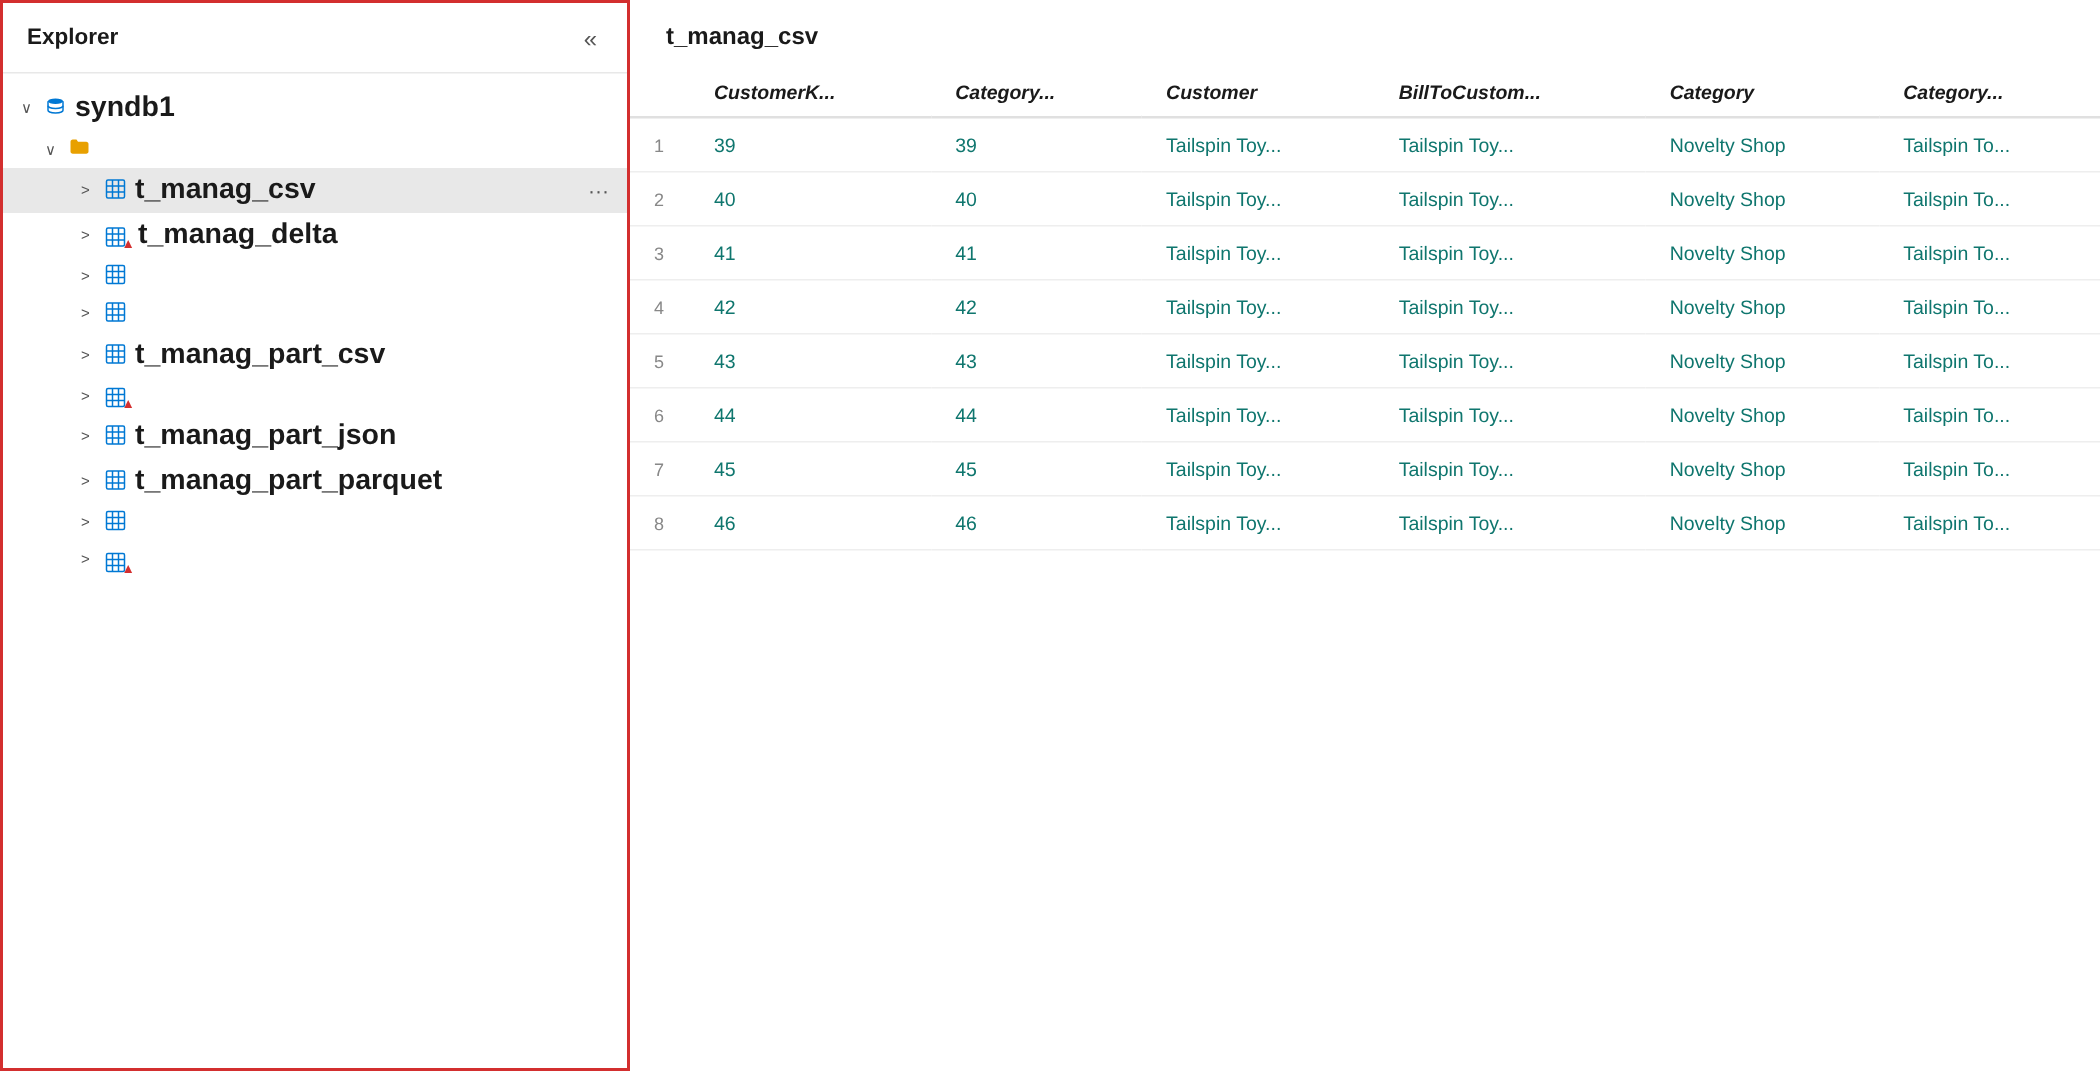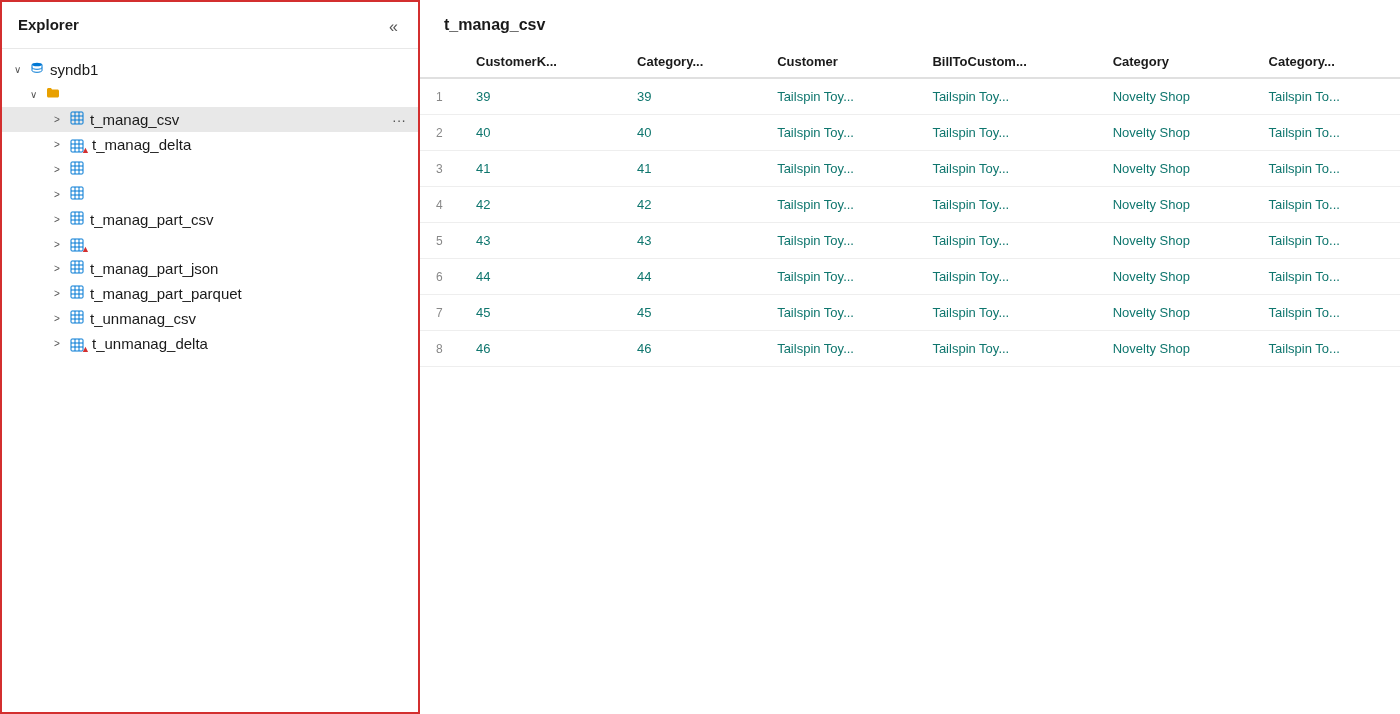--- a/index.html
+++ b/index.html
@@ -76,21 +76,22 @@
     }
 
     .tree-item .icon {
       margin-right: 6px;
       font-size: 14px;
       flex-shrink: 0;
     }
 
     .tree-item .label {
       flex: 1;
-      font-size: 15px;
+      font-size: 19px;
+      font-weight: bold;
     }
 
     .tree-item .more-btn {
       background: none;
       border: none;
       cursor: pointer;
       color: #555;
       font-size: 14px;
       padding: 0 4px;
       display: none;
@@ -140,20 +141,21 @@
     .data-table thead th {
       text-align: left;
       padding: 8px 16px;
       font-weight: 600;
       color: #1a1a1a;
       background: #fff;
       white-space: nowrap;
       position: sticky;
       top: 0;
       border-bottom: 1px solid #d0d0d0;
+      font-style: italic;
     }
 
     .data-table th.row-num {
       width: 40px;
       color: #888;
       font-weight: 400;
     }
 
     .data-table tbody tr {
       border-bottom: 1px solid #eeeeee;
@@ -283,32 +285,30 @@
       </div>
       <div class="tree-item indent-2">
         <span class="chevron">&gt;</span>
         <span class="icon"><svg width="14" height="14" viewBox="0 0 14 14">
             <rect x="1" y="1" width="12" height="12" rx="1" stroke="#0078d4" stroke-width="1" fill="none"></rect>
             <line x1="1" y1="5" x2="13" y2="5" stroke="#0078d4" stroke-width="1"></line>
             <line x1="1" y1="9" x2="13" y2="9" stroke="#0078d4" stroke-width="1"></line>
             <line x1="5" y1="1" x2="5" y2="13" stroke="#0078d4" stroke-width="1"></line>
             <line x1="9" y1="1" x2="9" y2="13" stroke="#0078d4" stroke-width="1"></line>
           </svg></span>
-        <span class="label">t_unmanag_csv</span>
       </div>
       <div class="tree-item indent-2">
         <span class="chevron">&gt;</span>
         <span class="icon"><span style="position:relative;display:inline-block;width:16px;height:14px;vertical-align:middle"><svg width="14" height="14" viewBox="0 0 14 14">
               <rect x="1" y="1" width="12" height="12" rx="1" stroke="#0078d4" stroke-width="1" fill="none"></rect>
               <line x1="1" y1="5" x2="13" y2="5" stroke="#0078d4" stroke-width="1"></line>
               <line x1="1" y1="9" x2="13" y2="9" stroke="#0078d4" stroke-width="1"></line>
               <line x1="5" y1="1" x2="5" y2="13" stroke="#0078d4" stroke-width="1"></line>
               <line x1="9" y1="1" x2="9" y2="13" stroke="#0078d4" stroke-width="1"></line>
             </svg><span style="position:absolute;bottom:-2px;right:-4px;font-size:9px;color:#d32f2f;font-weight:bold;">▲</span></span></span>
-        <span class="label">t_unmanag_delta</span>
       </div>
     </div>
 </div>
 
 <div class="main-content">
   <div class="table-title">t_manag_csv</div>
   <div class="data-table-wrapper">
     <table class="data-table">
       <thead>
         <tr>

